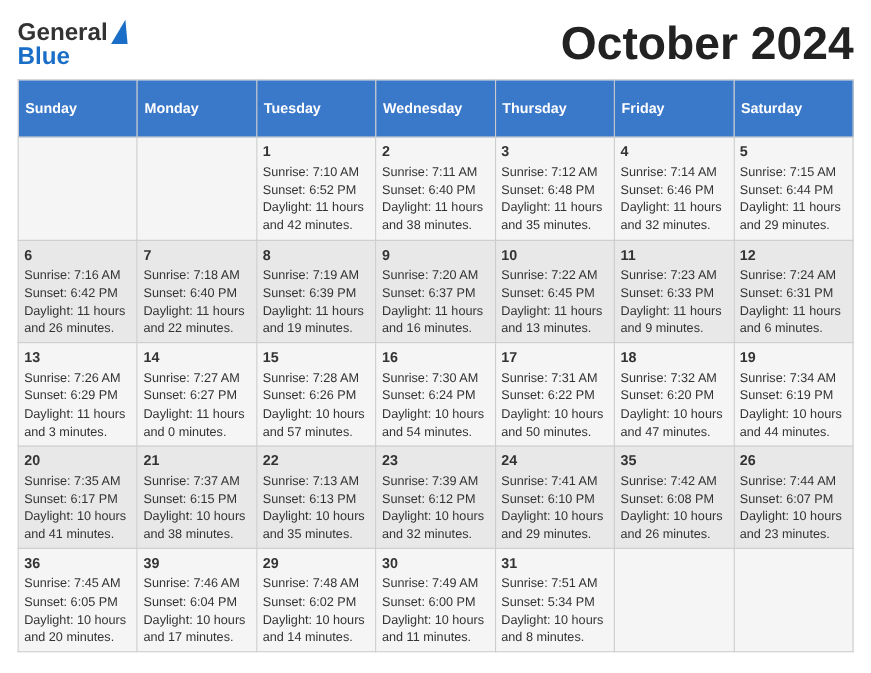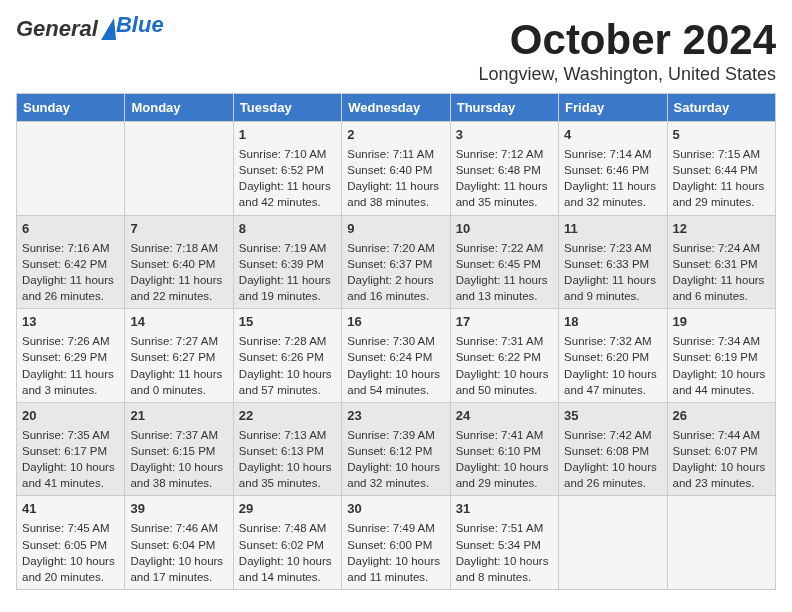--- a/index.html
+++ b/index.html
@@ -11,51 +11,50 @@
       padding: 16px;
     }
     .header {
       display: flex;
       justify-content: space-between;
       align-items: flex-start;
       margin-bottom: 8px;
     }
     .logo {
       display: flex;
-      flex-direction: row;
+      flex-direction: column;
       align-items: flex-start;
-      font-style: italic;
     }
     .logo-line {
       display: flex;
       align-items: center;
     }
     .title-block {
-      text-align: right;
+      text-align: left;
     }
     .title-block h1 {
       font-size: 42px;
       font-weight: bold;
       color: #222;
     }
     .title-block h2 {
       font-size: 18px;
       font-weight: normal;
       color: #333;
     }
     .calendar {
       width: 100%;
       border-collapse: collapse;
       font-size: 11.5px;
     }
     .calendar thead tr th {
       background-color: #3a78c9;
       color: #fff;
       text-align: left;
-      padding: 6px 6px;
+      padding: 18px 6px;
       font-size: 13px;
       font-weight: bold;
       border: 1px solid #ccc;
     }
     .calendar tbody tr td {
       vertical-align: top;
       border: 1px solid #ccc;
       padding: 4px 5px;
       min-height: 80px;
       width: calc(100% / 7);
@@ -81,21 +80,20 @@
 <div class="header">
   <div class="logo">
     <div class="logo-line">
       <span style="font-size:22px;font-weight:bold;color:#333;">General</span>
       <span style="display:inline-block;width:0;height:0;border-left:13px solid transparent;border-right:2px solid transparent;border-bottom:22px solid #1a6ec7;margin-left:3px;"></span>
     </div>
     <span style="font-size:22px;font-weight:bold;color:#1a6ec7;margin-top:-4px;">Blue</span>
   </div>
   <div class="title-block">
     <h1>October 2024</h1>
-    <h2>Longview, Washington, United States</h2>
   </div>
 </div>
 
 <table class="calendar">
   <thead>
     <tr>
       <th>Sunday</th>
       <th>Monday</th>
       <th>Tuesday</th>
       <th>Wednesday</th>
@@ -155,21 +153,21 @@
         <td>
           <span class="day-num">8</span>
           <div>Sunrise: 7:19 AM</div>
           <div>Sunset: 6:39 PM</div>
           <div>Daylight: 11 hours and 19 minutes.</div>
         </td>
         <td>
           <span class="day-num">9</span>
           <div>Sunrise: 7:20 AM</div>
           <div>Sunset: 6:37 PM</div>
-          <div>Daylight: 2 hours and 16 minutes.</div>
+          <div>Daylight: 11 hours and 16 minutes.</div>
         </td>
         <td>
           <span class="day-num">10</span>
           <div>Sunrise: 7:22 AM</div>
           <div>Sunset: 6:45 PM</div>
           <div>Daylight: 11 hours and 13 minutes.</div>
         </td>
         <td>
           <span class="day-num">11</span>
           <div>Sunrise: 7:23 AM</div>
@@ -266,21 +264,21 @@
         </td>
         <td>
           <span class="day-num">26</span>
           <div>Sunrise: 7:44 AM</div>
           <div>Sunset: 6:07 PM</div>
           <div>Daylight: 10 hours and 23 minutes.</div>
         </td>
       </tr>
       <tr>
         <td>
-          <span class="day-num">41</span>
+          <span class="day-num">36</span>
           <div>Sunrise: 7:45 AM</div>
           <div>Sunset: 6:05 PM</div>
           <div>Daylight: 10 hours and 20 minutes.</div>
         </td>
         <td>
           <span class="day-num">39</span>
           <div>Sunrise: 7:46 AM</div>
           <div>Sunset: 6:04 PM</div>
           <div>Daylight: 10 hours and 17 minutes.</div>
         </td>

